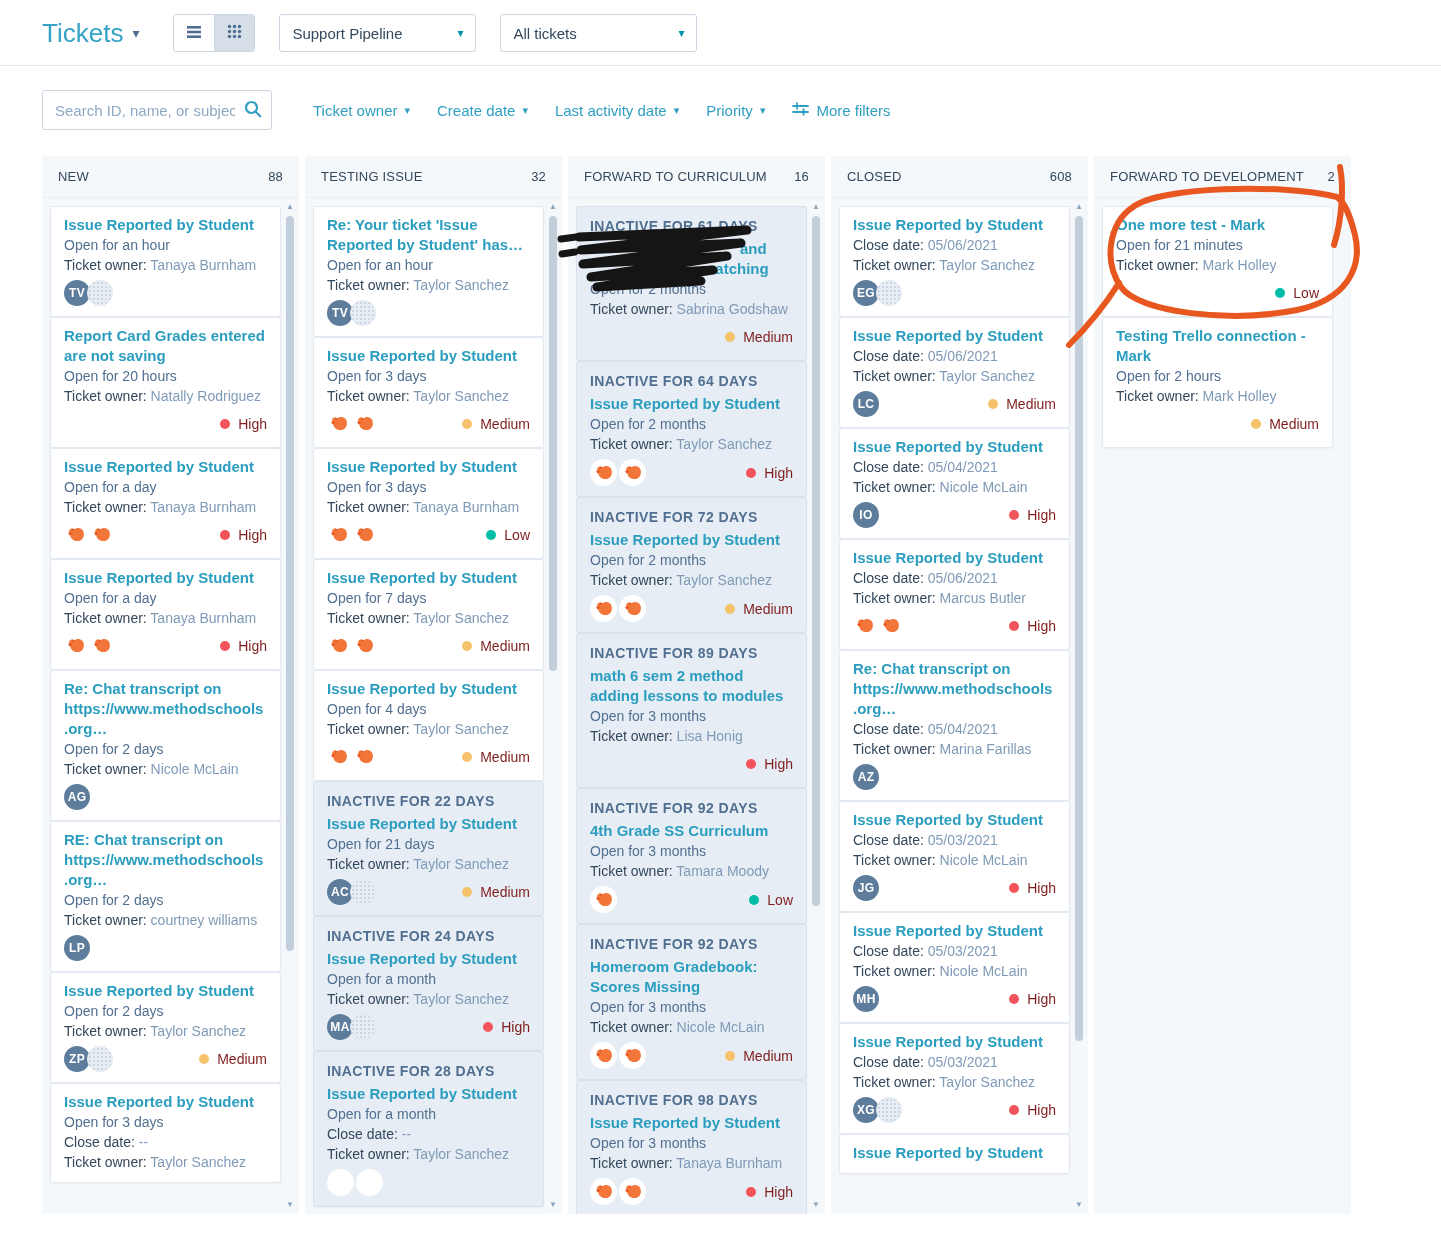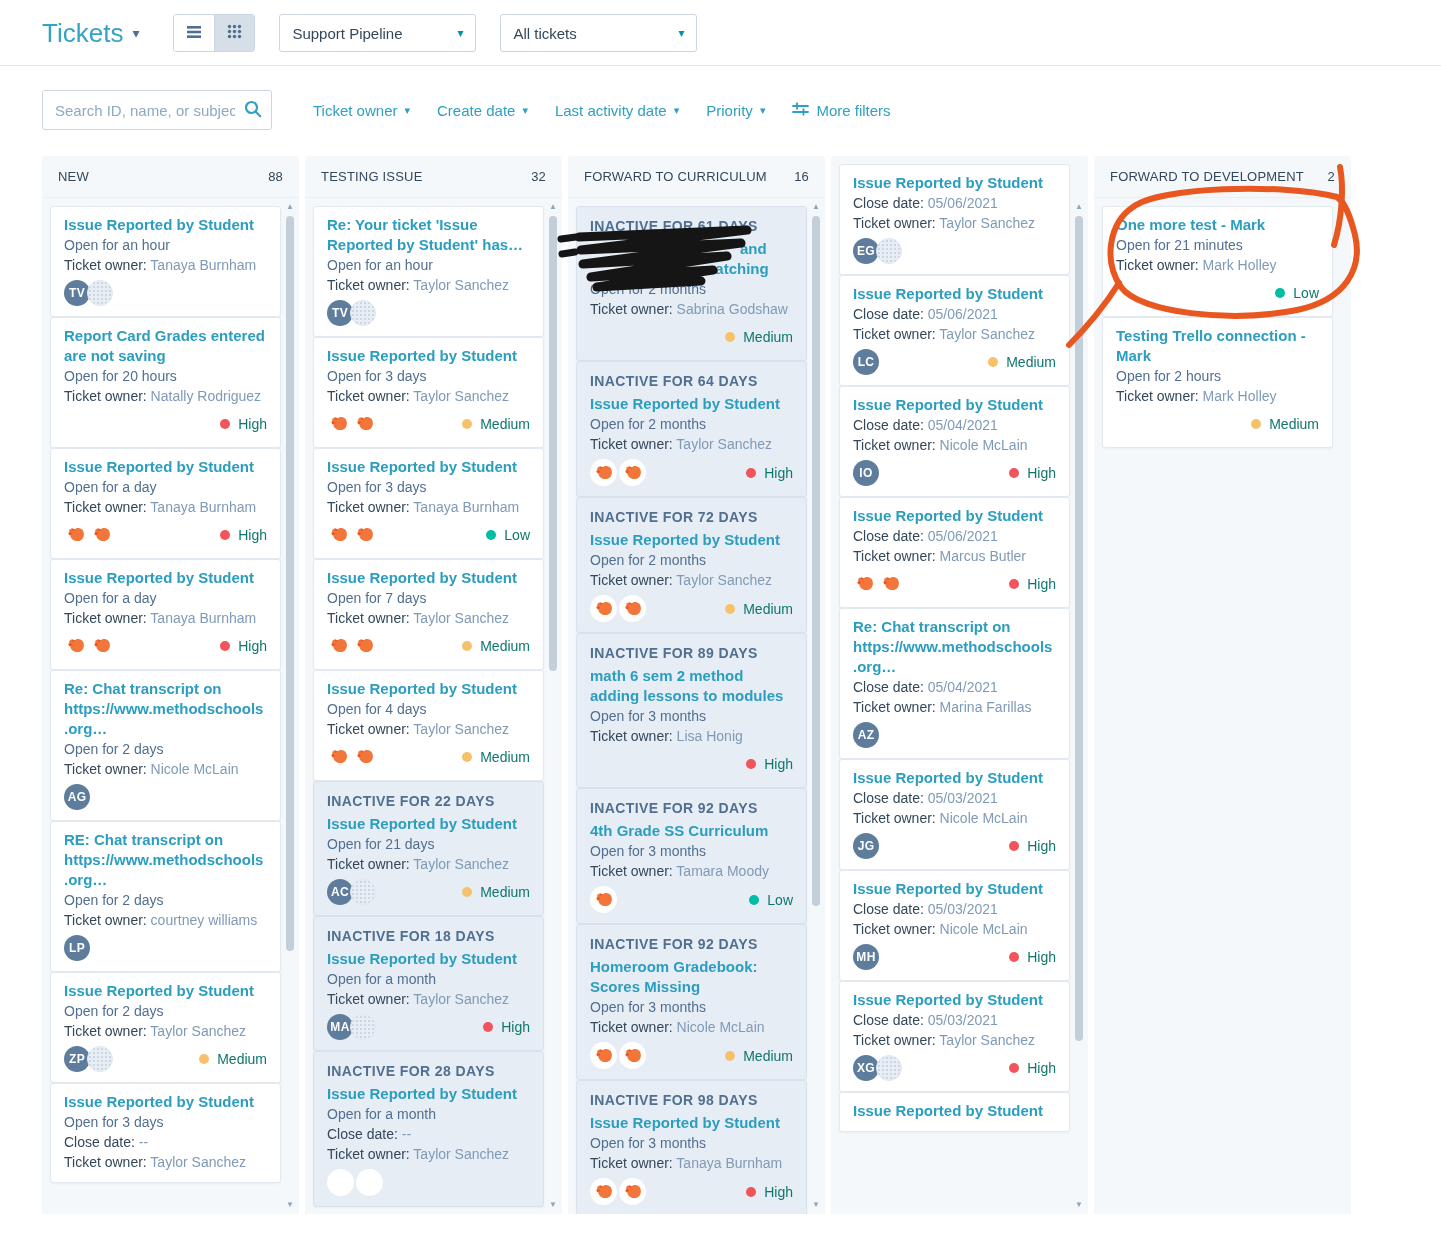--- a/index.html
+++ b/index.html
@@ -41,21 +41,21 @@
   .mval { color: #7f9ab7; }
   .card-footer { display: flex; justify-content: space-between; align-items: center; margin-top: 5px; min-height: 26px; }
   .foot-left { display: flex; align-items: center; }
   .avatar { width: 26px; height: 26px; border-radius: 50%; background: #5e7d9c; color: #fff; font-size: 12px; font-weight: bold; display: flex; align-items: center; justify-content: center; letter-spacing: .3px; }
   .avatar + .avatar { margin-left: -3px; }
   .avatar.ph { background-color: #e9eef5; background-image: radial-gradient(#c9d6e3 1px, transparent 1.2px); background-size: 4px 4px; border: 1px solid #dfe7ef; }
   .emoji { width: 23px; height: 23px; margin-right: 3px; display: flex; align-items: center; justify-content: center; }
   .inactive .emoji { background: #fff; border-radius: 50%; width: 27px; height: 27px; margin-right: 2px; }
   .priority { display: flex; align-items: center; gap: 8px; }
   .pdot { width: 10px; height: 10px; border-radius: 50%; }
-  .plabel { color: #0f766e; font-size: 14px; }
+  .plabel { color: #7f1d1d; font-size: 14px; }
   .redact-pad { display: inline-block; height: 2px; }
   
   .sbar { position: absolute; top: 46px; bottom: 4px; right: 3px; width: 12px; }
   .sarrow { position: absolute; left: 0; width: 12px; height: 10px; color: #8da4bd; font-size: 8px; line-height: 10px; text-align: center; cursor: pointer; }
   .sarrow.up { top: 0; } .sarrow.down { bottom: 0; }
   .sthumb { position: absolute; left: 2px; width: 8px; background: #c3cedb; border-radius: 4px; cursor: grab; }
   
   .anno { position: absolute; pointer-events: none; z-index: 8; }
   .anno svg { overflow: visible; display: block; }
   .scrib-a { top: 18px; left: -16px; }
@@ -408,21 +408,21 @@
               <span class="avatar">AC</span>
               <span class="avatar ph"></span>
             </div>
             <div class="priority">
               <span class="pdot" style="background: rgb(245, 194, 107);"></span>
               <span class="plabel">Medium</span>
             </div>
           </div>
         </div>
         <div class="card inactive">
-          <div class="inactive-tag">INACTIVE FOR 18 DAYS</div>
+          <div class="inactive-tag">INACTIVE FOR 24 DAYS</div>
           <div class="card-title">Issue Reported by Student</div>
           <div class="meta-line">Open for a month</div>
           <div class="meta-line"><span class="mlabel">Ticket owner:</span><span class="mval"> Taylor Sanchez</span></div>
           <div class="card-footer">
             <div class="foot-left">
               <span class="avatar">MA</span>
               <span class="avatar ph"></span>
             </div>
             <div class="priority">
               <span class="pdot" style="background: rgb(242, 84, 91);"></span>
@@ -622,20 +622,24 @@
           </div>
         </div>
       </div>
       <div class="sbar">
         <div class="sarrow up">▲</div>
         <div class="sthumb" style="top: 14px; height: 690px;"></div>
         <div class="sarrow down">▼</div>
       </div>
     </div>
     <div class="column">
+      <div class="col-header">
+        <span class="col-name">CLOSED</span>
+        <span class="col-count">608</span>
+      </div>
       <div class="col-list">
         <div class="card">
           <div class="card-title">Issue Reported by Student</div>
           <div class="meta-line"><span class="mlabel">Close date:</span><span class="mval"> 05/06/2021</span></div>
           <div class="meta-line"><span class="mlabel">Ticket owner:</span><span class="mval"> Taylor Sanchez</span></div>
           <div class="card-footer">
             <div class="foot-left">
               <span class="avatar">EG</span>
               <span class="avatar ph"></span>
             </div>

